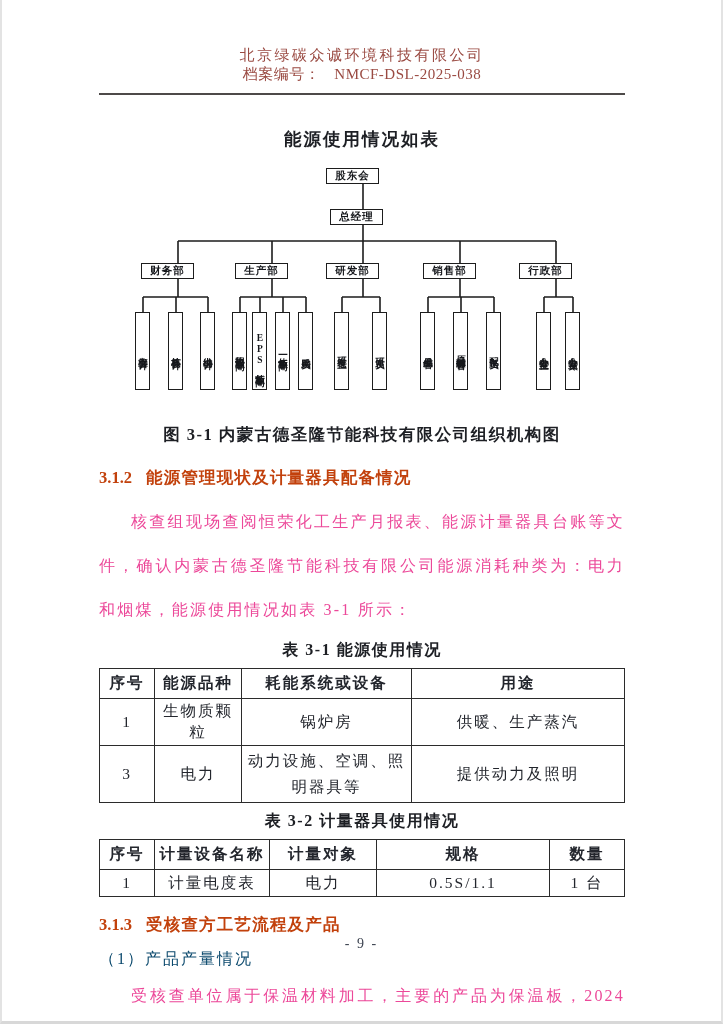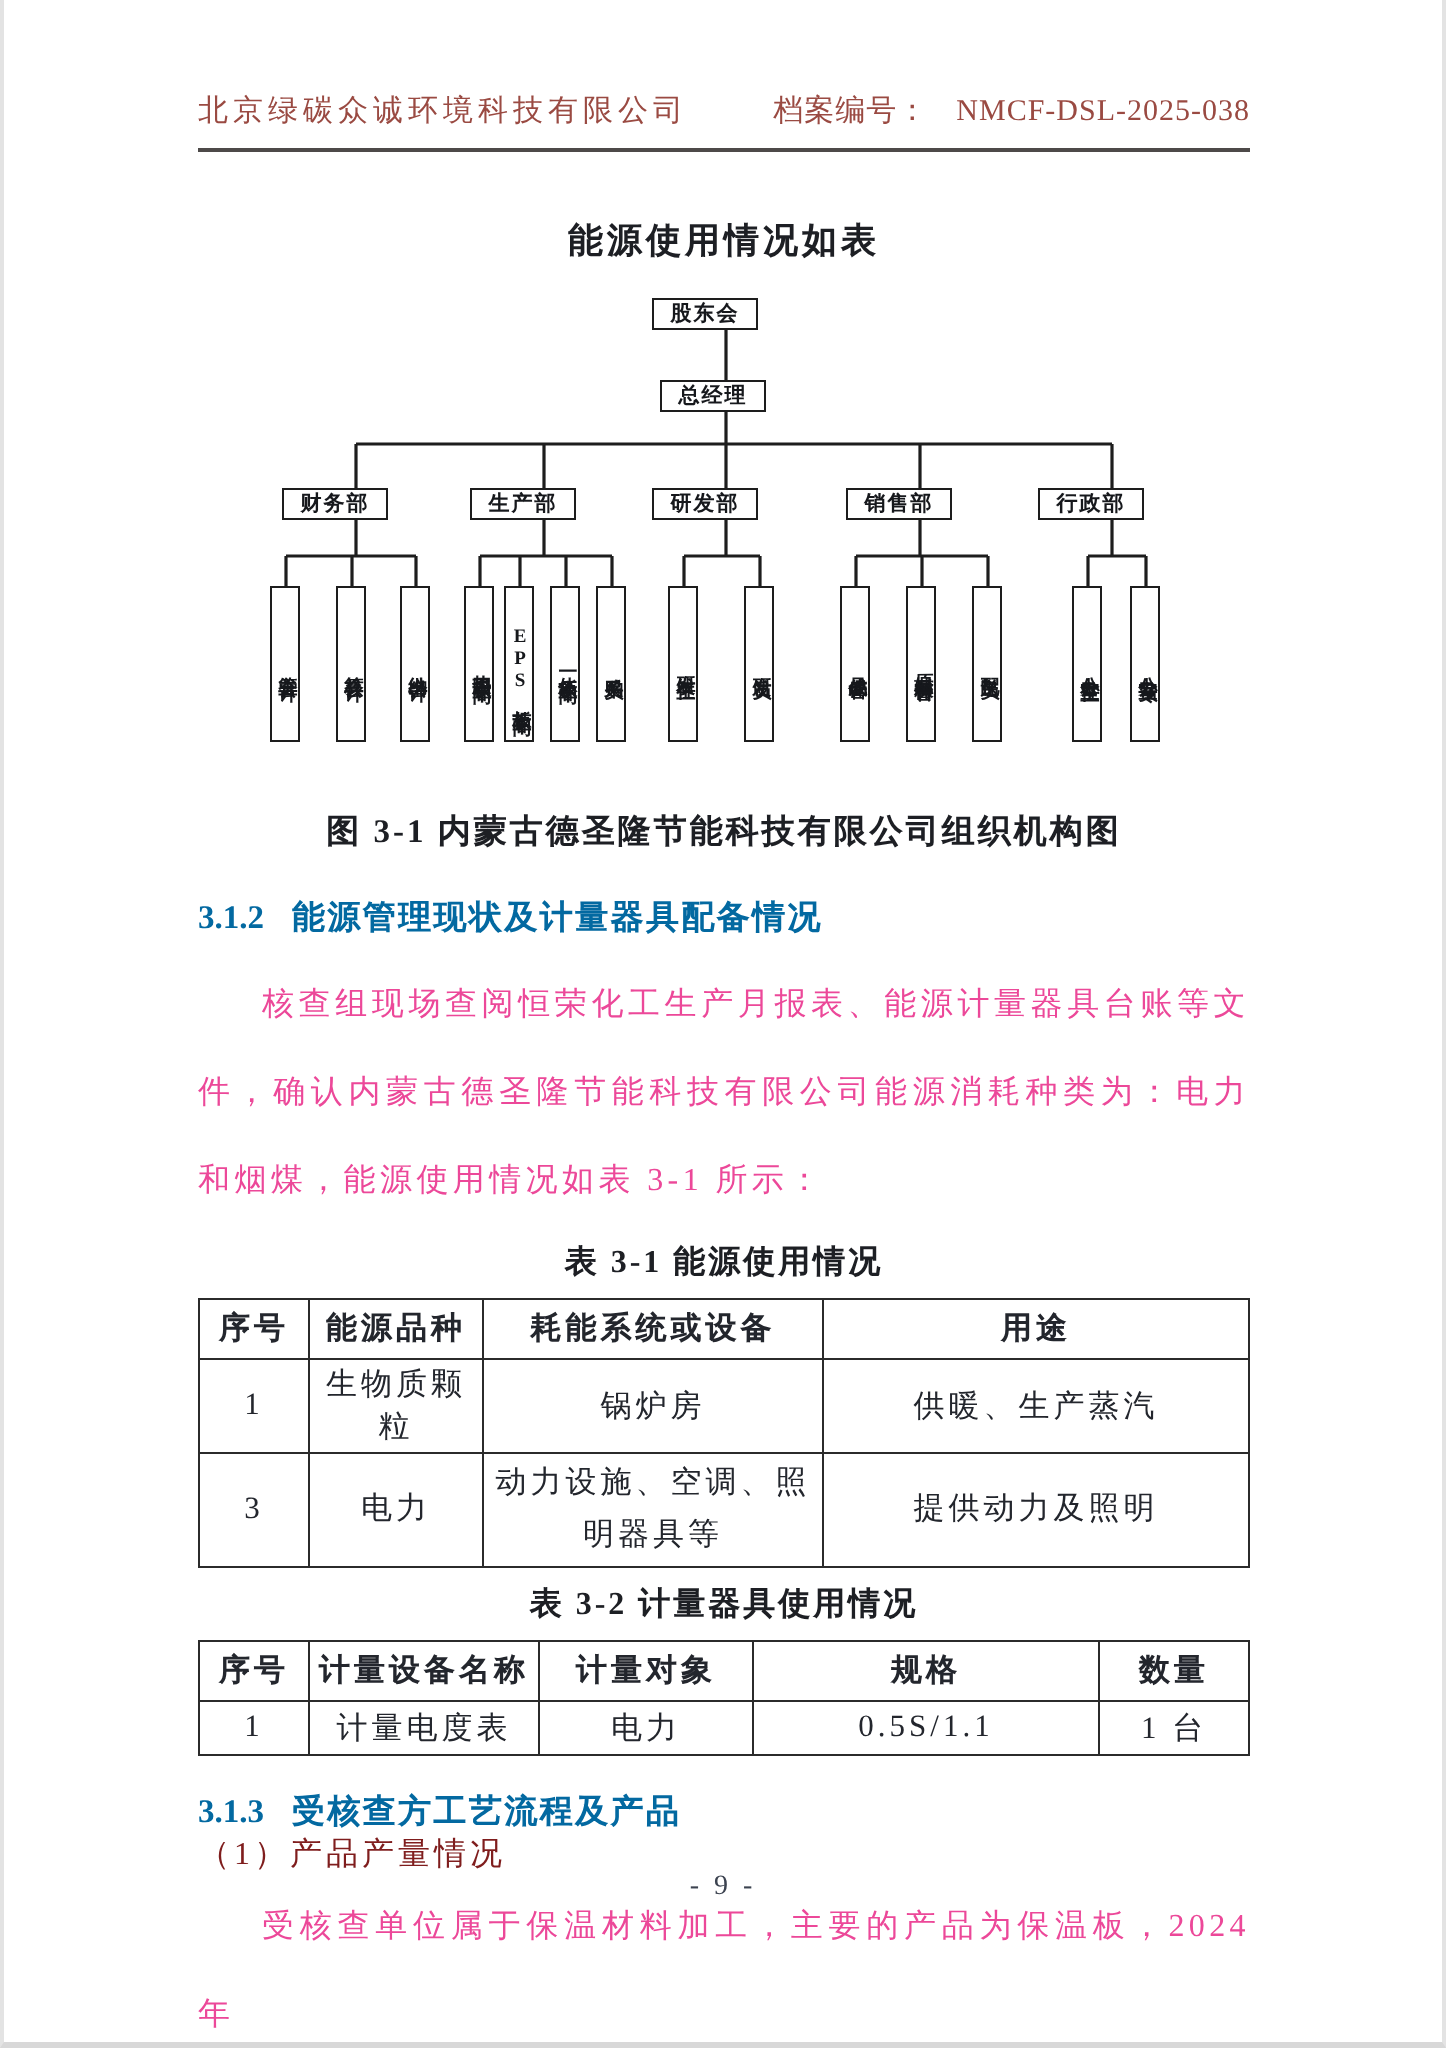--- a/index.html
+++ b/index.html
@@ -10,21 +10,21 @@
   }
   .page{
     position:relative;width:723px;height:1024px;
     box-sizing:border-box;
     border-left:2px solid #e3e3e3;border-right:2px solid #e3e3e3;border-bottom:3px solid #d8d8d8;
     padding:46px 96px 0 97px;
   }
   
   .hdr{
     display:flex;justify-content:space-between;align-items:center;
-    border-bottom:2px solid #4d4a49;padding-bottom:9px;
+    border-bottom:2px solid #4d4a49;padding-bottom:9px;flex-direction:column;
   }
   .hdr .company{font-size:15px;letter-spacing:2.5px;color:#9a4a42;}
   .hdr .archive{font-size:15px;color:#9a4a42;letter-spacing:.5px;}
   .hdr .archive .no{margin-left:14px;letter-spacing:.5px;}
   
   .chart-title{
     text-align:center;font-weight:bold;font-size:17.5px;letter-spacing:2px;
     margin-top:32px;color:#1d1f24;
   }
   .org{position:relative;width:531px;height:235px;margin-top:12px;}
@@ -39,28 +39,28 @@
     width:15px;height:78px;
     writing-mode:vertical-rl;text-orientation:upright;
     font-size:9.5px;letter-spacing:1px;line-height:15px;
   }
   .fig-caption{
     text-align:center;font-weight:bold;font-size:16.5px;letter-spacing:1.5px;
     margin-top:26px;color:#1d1f24;
   }
   
   .h-num{
-    margin-top:21px;font-weight:bold;font-size:16.5px;letter-spacing:1.2px;color:#0369a1;
+    margin-top:21px;font-weight:bold;font-size:16.5px;letter-spacing:1.2px;color:#c2410c;
   }
   .h-num .num{letter-spacing:0;margin-right:14px;}
   .para{
     margin-top:11px;font-size:16px;line-height:44px;letter-spacing:2.2px;
     text-align:justify;text-indent:2em;color:#ec4899;
   }
-  .sub-item{font-size:16px;letter-spacing:2px;color:#7f1d1d;}
+  .sub-item{margin-top:13px;font-size:16px;letter-spacing:2px;color:#0c4a6e;}
   .tbl-caption{
     text-align:center;font-weight:bold;font-size:16px;letter-spacing:1.5px;
     margin-top:8px;color:#1d1f24;
   }
   
   table{
     border-collapse:collapse;width:100%;margin-top:7px;
     font-size:15.5px;color:#23262d;table-layout:fixed;padding-left:14px;
   }
   th,td{

